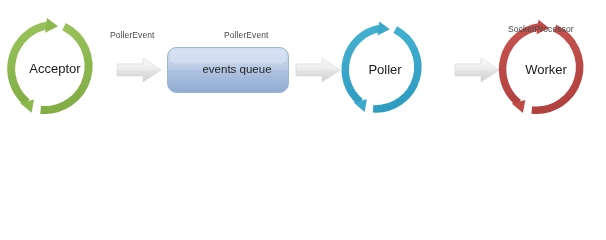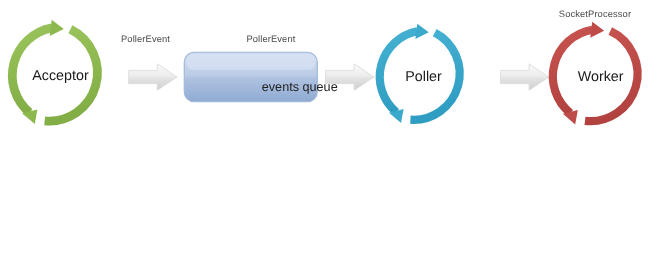--- a/index.html
+++ b/index.html
@@ -100,21 +100,21 @@
 
     <path d="M 554.8 28.2 A 43 43 0 0 1 531.8 109.9" fill="none" stroke="url(#redGrad)" stroke-width="7.5" stroke-linecap="butt"></path>
     <polygon points="511.7,103.5 525.3,100.1 522.9,113.1" fill="#BE4B48"></polygon>
   </g>
 </svg>
 
 <div class="lbl" style="left:110px;top:30px;">PollerEvent</div>
 
 <div class="lbl" style="left:196px;top:30px;margin-left:28px;">PollerEvent</div>
 
-<div class="lbl" style="left:508px;top:7px;">SocketProcessor</div>
+<div class="lbl" style="left:508px;top:24px;">SocketProcessor</div>
 
 <div class="node-text circle-text" style="left:0px;top:61px;width:110px;">Acceptor</div>
 
-<div class="node-text box-text" style="left:167px;top:74px;width:140px;text-align:right;">events queue</div>
+<div class="node-text box-text" style="left:167px;top:63px;width:140px;">events queue</div>
 
 <div class="node-text circle-text" style="left:335px;top:62px;width:100px;">Poller</div>
 
 <div class="node-text circle-text" style="left:496px;top:62px;width:100px;">Worker</div>
 
 </body></html>

